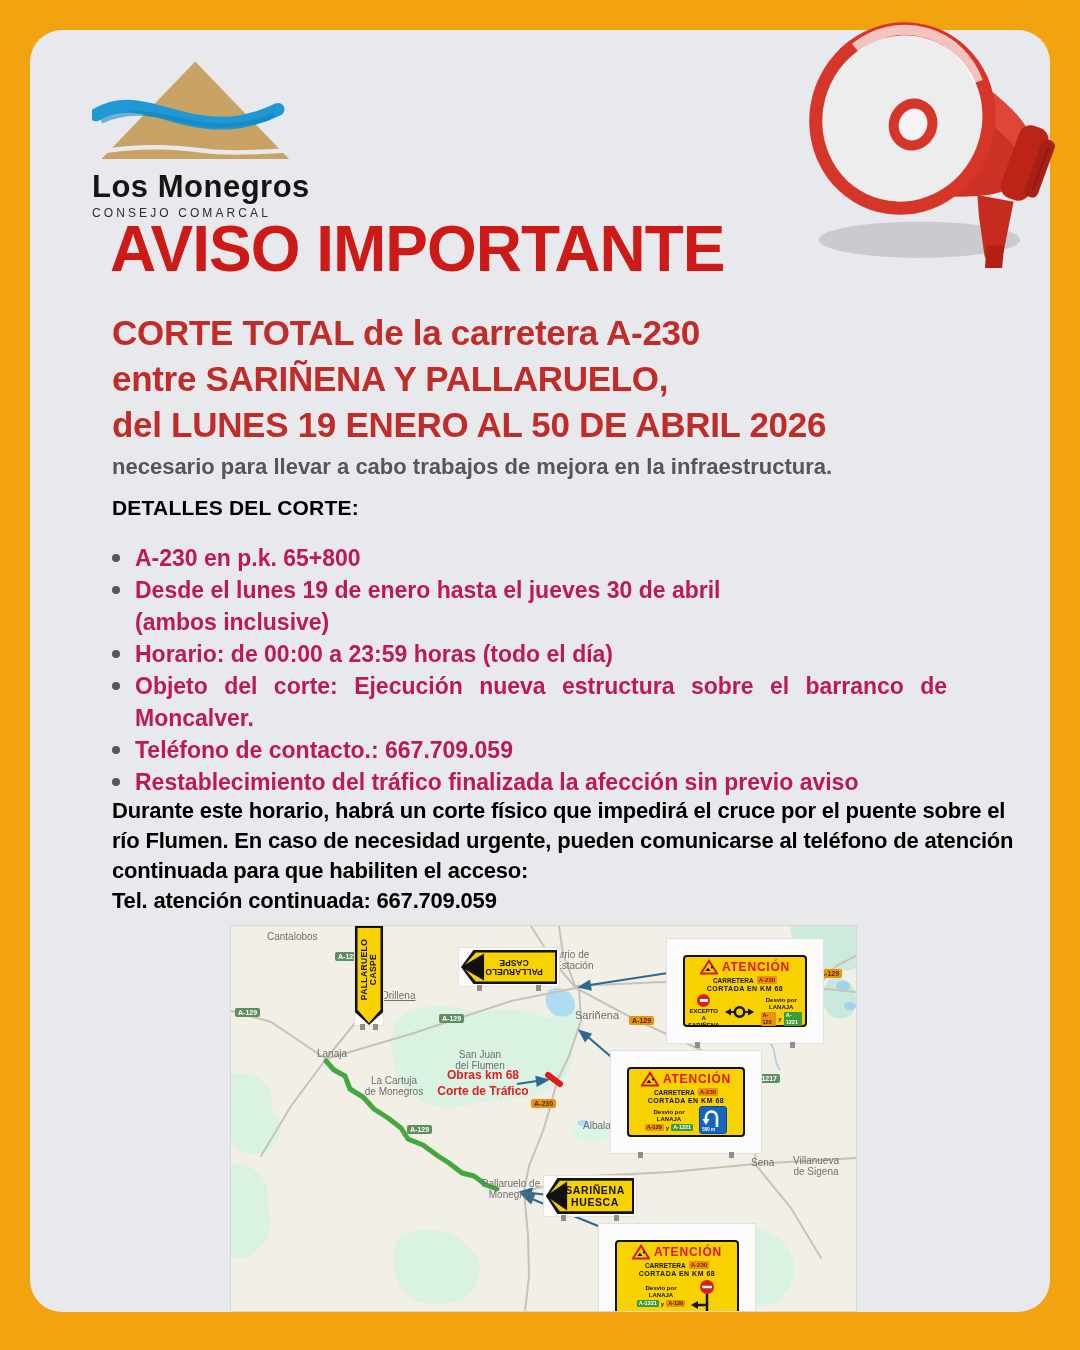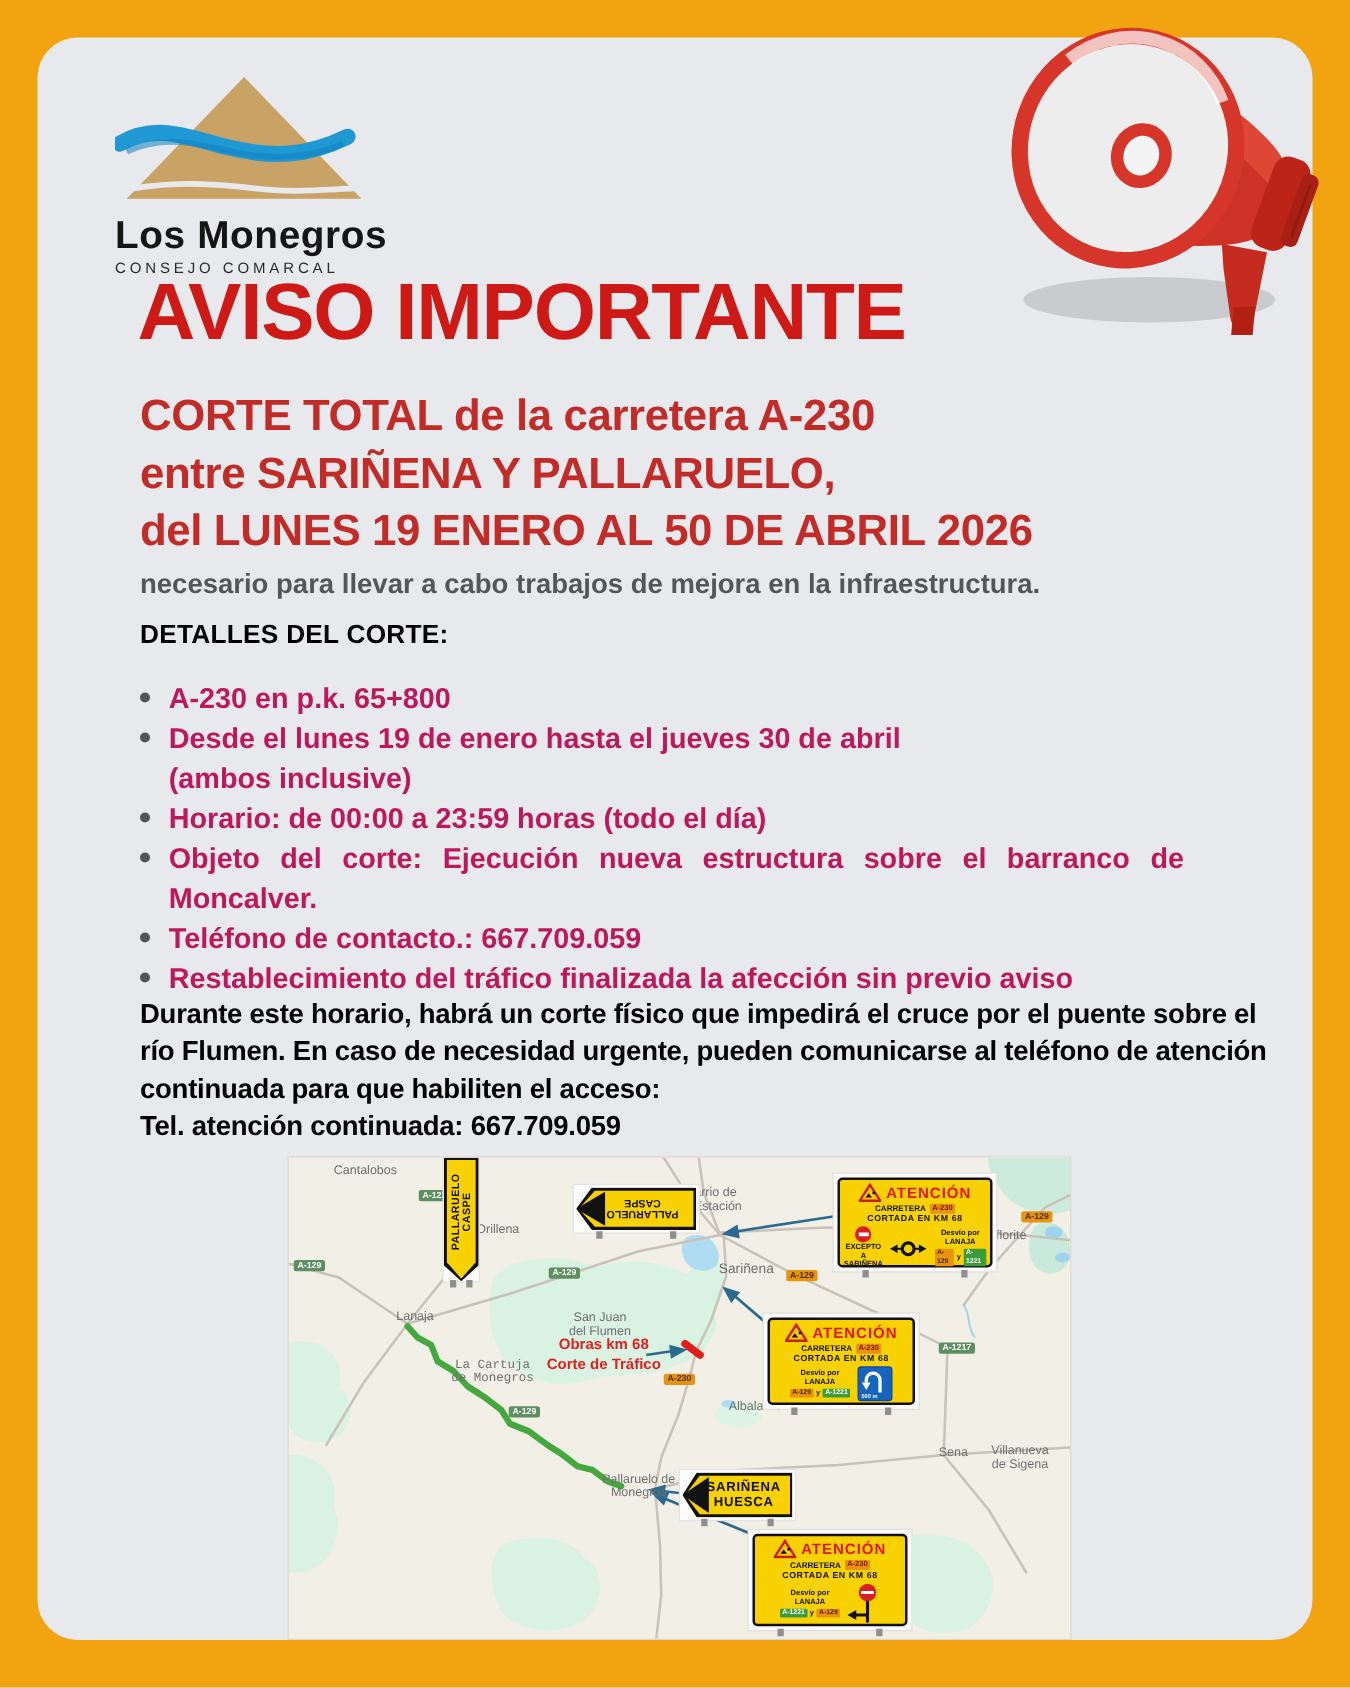--- a/index.html
+++ b/index.html
@@ -59,21 +59,21 @@
   .sf-inner .dir-text{transform:rotate(180deg);font-size:8.5px;line-height:9.5px;padding-right:10px;}
 
   .sign-sar{left:313px;top:250px;width:92px;height:40px;}
   .ss-inner{position:absolute;left:2px;top:2px;width:88px;height:36px;}
   .ss-inner .dir-text{font-size:10.5px;line-height:12px;padding-left:10px;letter-spacing:0.6px;}
 
   .foot{position:absolute;bottom:-5px;width:5px;height:6px;background:#8F8F8F;}
   .foot.l{left:18%;} .foot.r{right:18%;}
 
   
-  .att{position:absolute;background:#FBFBFB;padding:3px;box-shadow:0 0 0 1px #E0E0DC;}
+  .att{position:absolute;background:#FBFBFB;padding:16px;box-shadow:0 0 0 1px #E0E0DC;}
   .att-in{width:100%;height:100%;box-sizing:border-box;background:#F8D200;border:2px solid #111;border-radius:4px;
           display:flex;flex-direction:column;align-items:center;padding:2px 3px;gap:1px;}
   .att-head{display:flex;align-items:center;justify-content:center;gap:4px;}
   .att-title{color:#E21313;font-weight:800;font-size:12px;letter-spacing:0.8px;}
   .att-carr{display:flex;align-items:center;gap:3px;font-size:6.5px;font-weight:800;color:#111;}
   .att-road{background:#E8920E;color:#7F1200;font-size:6px;font-weight:800;padding:0 2px;border-radius:1px;line-height:8px;}
   .att-cort{font-size:7px;font-weight:800;color:#111;letter-spacing:0.5px;}
   .att-row{display:flex;align-items:center;justify-content:center;gap:6px;width:100%;margin-top:1px;}
   .att-col{display:flex;flex-direction:column;align-items:center;gap:1px;}
   .att-small{font-size:6px;line-height:7px;font-weight:800;color:#111;text-align:center;white-space:pre-line;}
@@ -198,29 +198,29 @@
         <line x1="286" y1="158" x2="306" y2="155"></line>
           <polygon points="316,154 306.6,159.3 305.6,151.3"></polygon>
         <line x1="318" y1="269" x2="300" y2="267"></line>
           <polygon points="290,266 300.4,263.1 299.5,271"></polygon>
         <line x1="372" y1="302" x2="301" y2="273"></line>
           <polygon points="292,269 302.8,269.1 299.7,276.5"></polygon>
       </g>
     </svg>
 
     <span class="map-label" style="left:36px;top:5px;">Cantalobos</span>
-    <span class="map-label" style="left:150px;top:52px;">Orillena</span>
+    <span class="map-label" style="left:150px;top:64px;text-decoration:underline;">Orillena</span>
     <span class="map-label" style="left:86px;top:122px;">Lanaja</span>
     <span class="map-label c" style="left:338px;top:23px;">Barrio de
 la Estación</span>
     <span class="map-label" style="left:344px;top:84px;font-size:11px;">Sariñena</span>
     <span class="map-label" style="left:558px;top:57px;">elflorite</span>
     <span class="map-label c" style="left:249px;top:123px;">San Juan
 del Flumen</span>
-    <span class="map-label c" style="left:163px;top:161px;font-family:Liberation Mono, monospace;">La Cartuja
+    <span class="map-label c" style="left:163px;top:149px;">La Cartuja
 de Monegros</span>
     <span class="map-label" style="left:352px;top:194px;">Albalatillo</span>
     <span class="map-label" style="left:520px;top:231px;">Sena</span>
     <span class="map-label c" style="left:585px;top:229px;">Villanueva
 de Sigena</span>
     <span class="map-label c" style="left:280px;top:252px;">Pallaruelo de
 Monegros</span>
 
     <span class="rbadge rb-green" style="left:104px;top:26px;">A-122</span>
     <span class="rbadge rb-green" style="left:4px;top:82px;">A-129</span>

